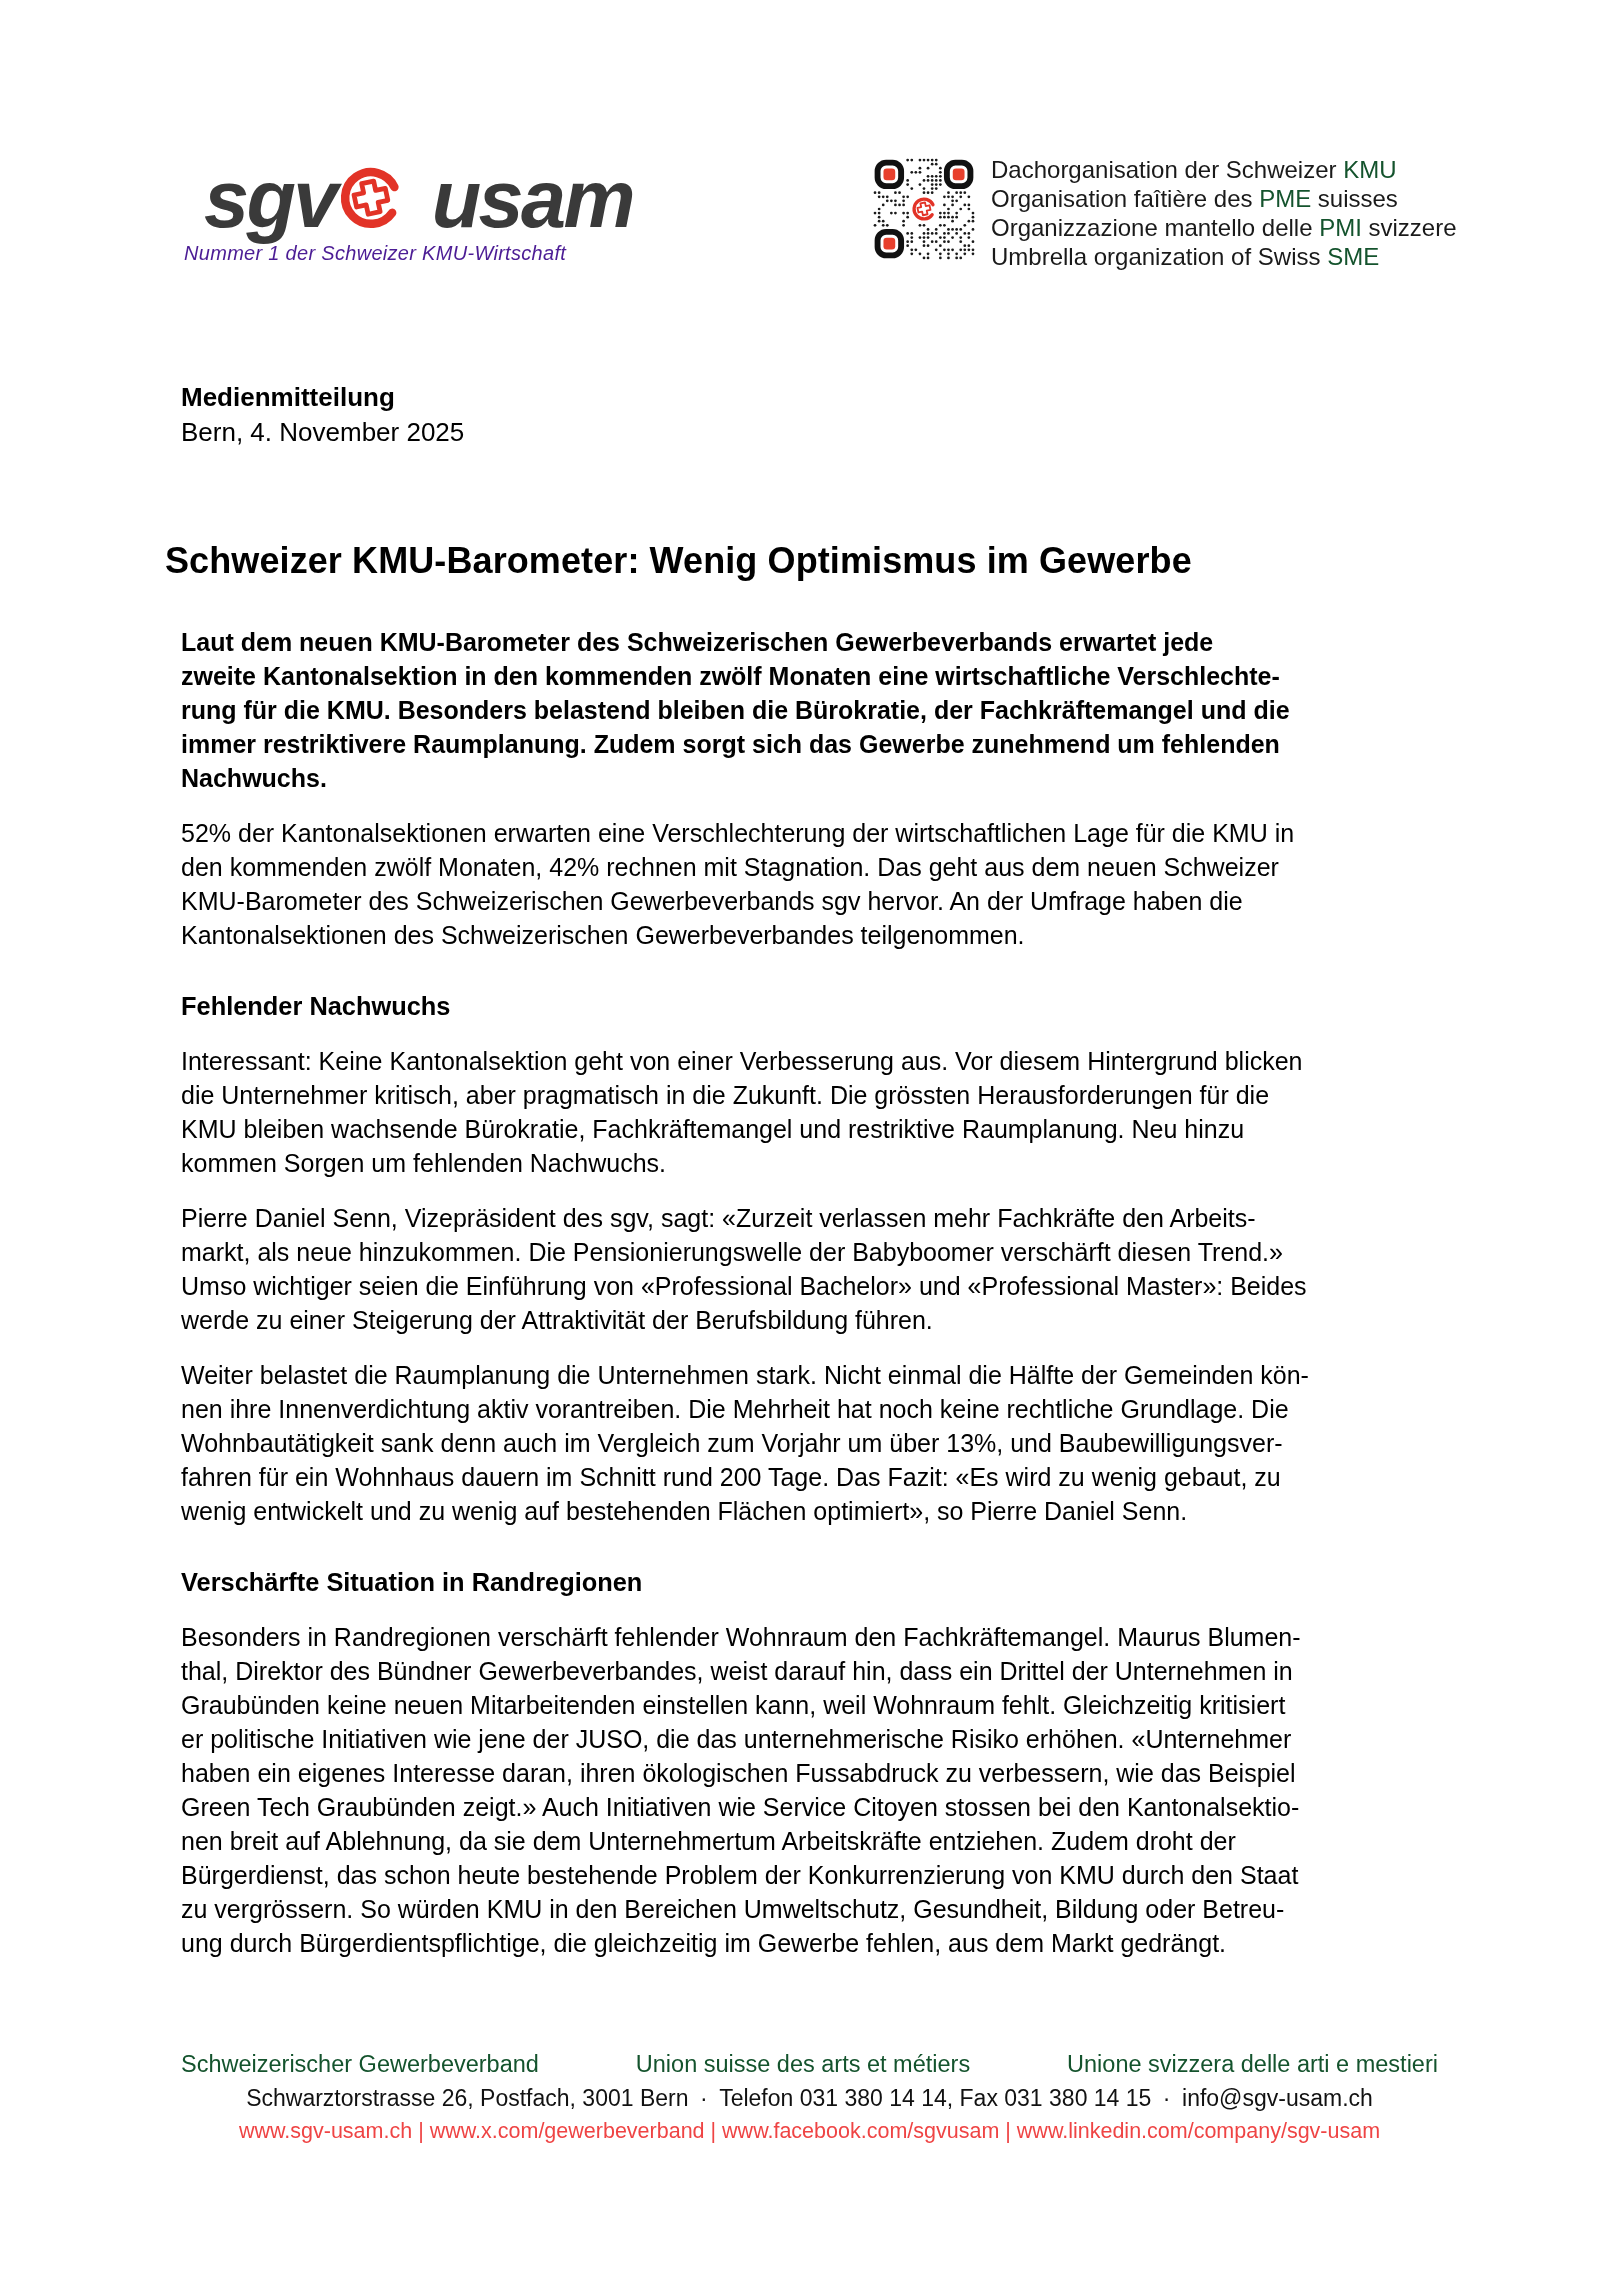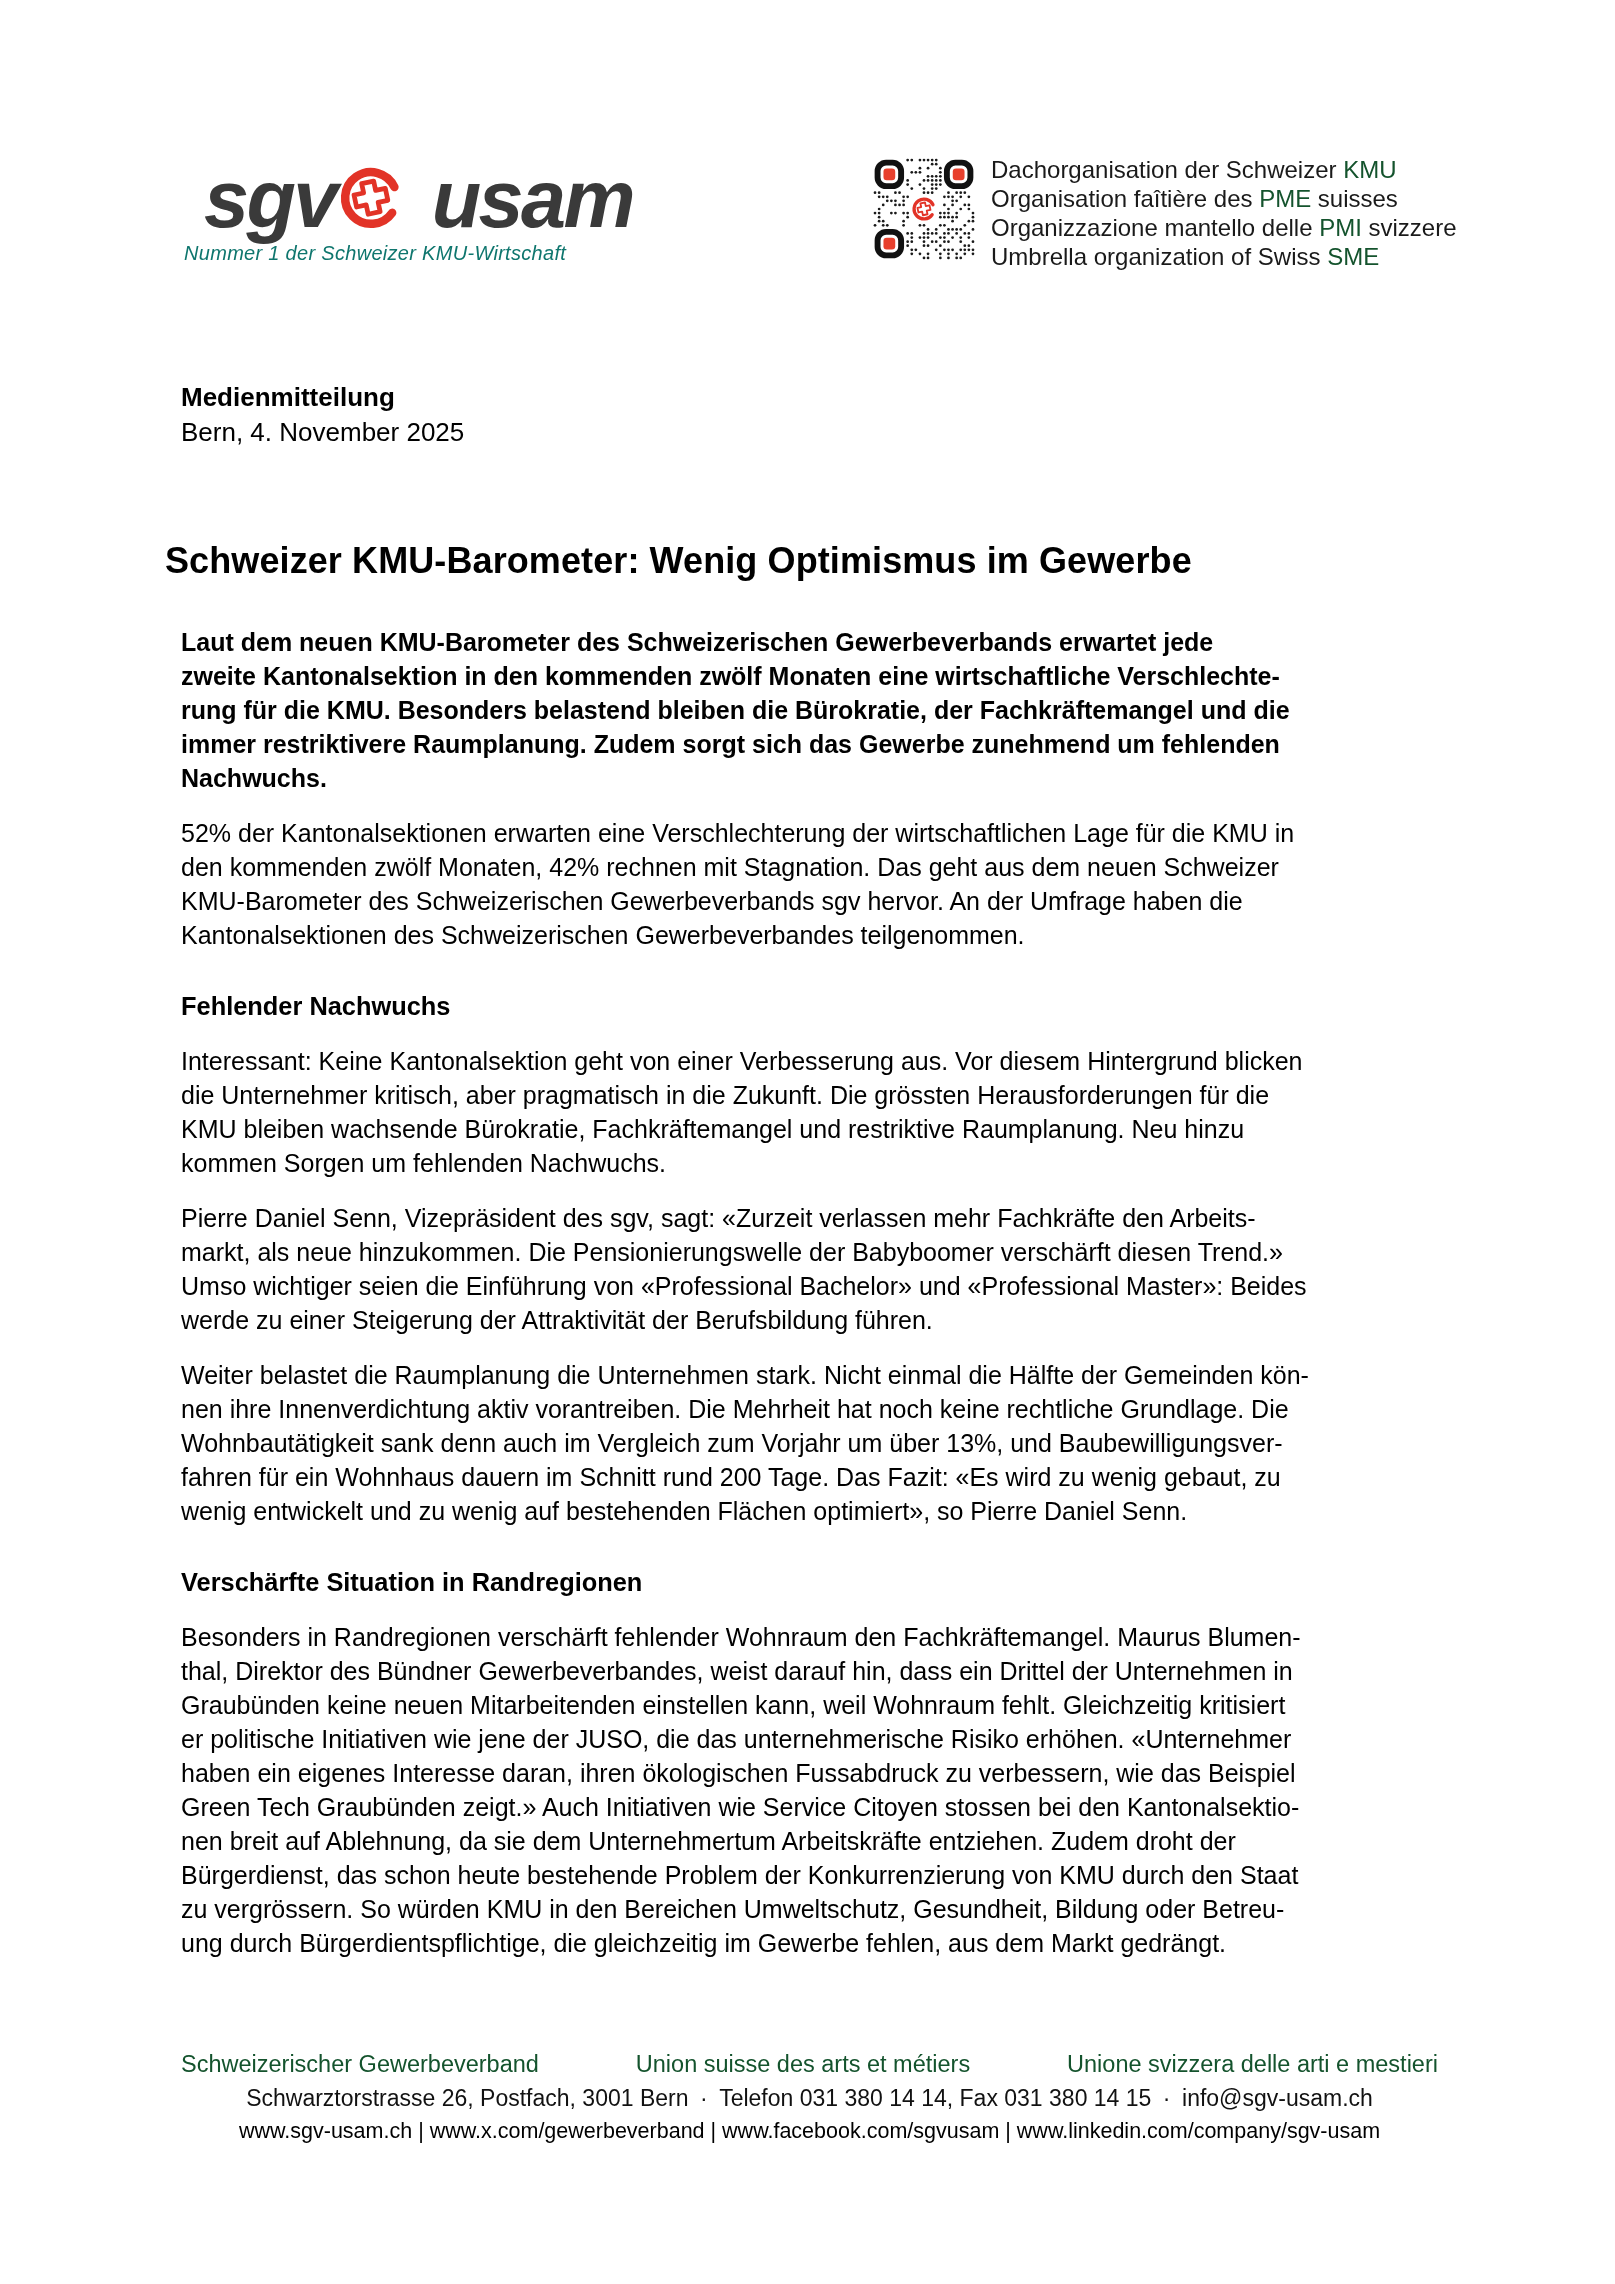--- a/index.html
+++ b/index.html
@@ -10,21 +10,21 @@
 
   
   .logo-row { position:absolute; left:180px; top:159px; display:flex; align-items:center; }
   .logo-word {
     font-size:81px; font-weight:700; font-style:italic; color:#3a3a3a;
     letter-spacing:-2.6px; line-height:1;margin-left:24px;
   }
   .logo-at { width:68px; height:68px; margin:0 2.6px 3.9px 1.3px; }
   .logo-tagline {
     position:absolute; left:184px; top:242px; font-size:20px; font-style:italic;
-    color:#0f766e; letter-spacing:0.3px;
+    color:#4c1d95; letter-spacing:0.3px;
   }
 
   .qr-code { position:absolute; left:873px; top:158px; width:102px; height:102px; }
 
   .header-lines { position:absolute; left:991px; top:155px; font-size:24px; line-height:29px; color:#1a1a1a; }
   .header-lines .red { color:#14532d; }
 
   
   .meta { position:absolute; left:181px; top:380px; font-size:26px; line-height:35px; }
   .meta-kicker { font-weight:700; }
@@ -40,21 +40,21 @@
   .para.lead { font-weight:700; }
   .section-heading { font-size:25.4px; font-weight:700; margin:37px 0 15.6px 0; line-height:34px; }
 
   
   .footer-orgs {
     position:absolute; left:181px; top:2051px; width:1257px;
     display:flex; justify-content:space-between;
     color:#14532d; font-size:23.5px;
   }
   .footer-address { position:absolute; left:181px; top:2085px; width:1257px; text-align:center; font-size:23px; color:#111; }
-  .footer-links  { position:absolute; left:181px; top:2119px; width:1257px; text-align:center; font-size:21.5px; color:#000000; }
+  .footer-links  { position:absolute; left:181px; top:2119px; width:1257px; text-align:center; font-size:21.5px; color:#ef4444; }
 </style>
 </head>
 <body>
 
 <svg width="0" height="0" style="position:absolute" aria-hidden="true">
   <defs>
     <g id="atmark">
       <path d="M 84.4 33.9 A 38 38 0 1 0 81.1 71.8" fill="none" stroke="#e23327" stroke-width="12.5" stroke-linecap="round"></path>
       <path d="M41 26.5 h18 v14 h14.5 v18 h-14.5 v14 h-18 v-14 h-14.5 v-18 h14.5 z" fill="#ffffff" stroke="#e23327" stroke-width="7" stroke-linejoin="round" transform="rotate(-12 50 50)"></path>
     </g>

